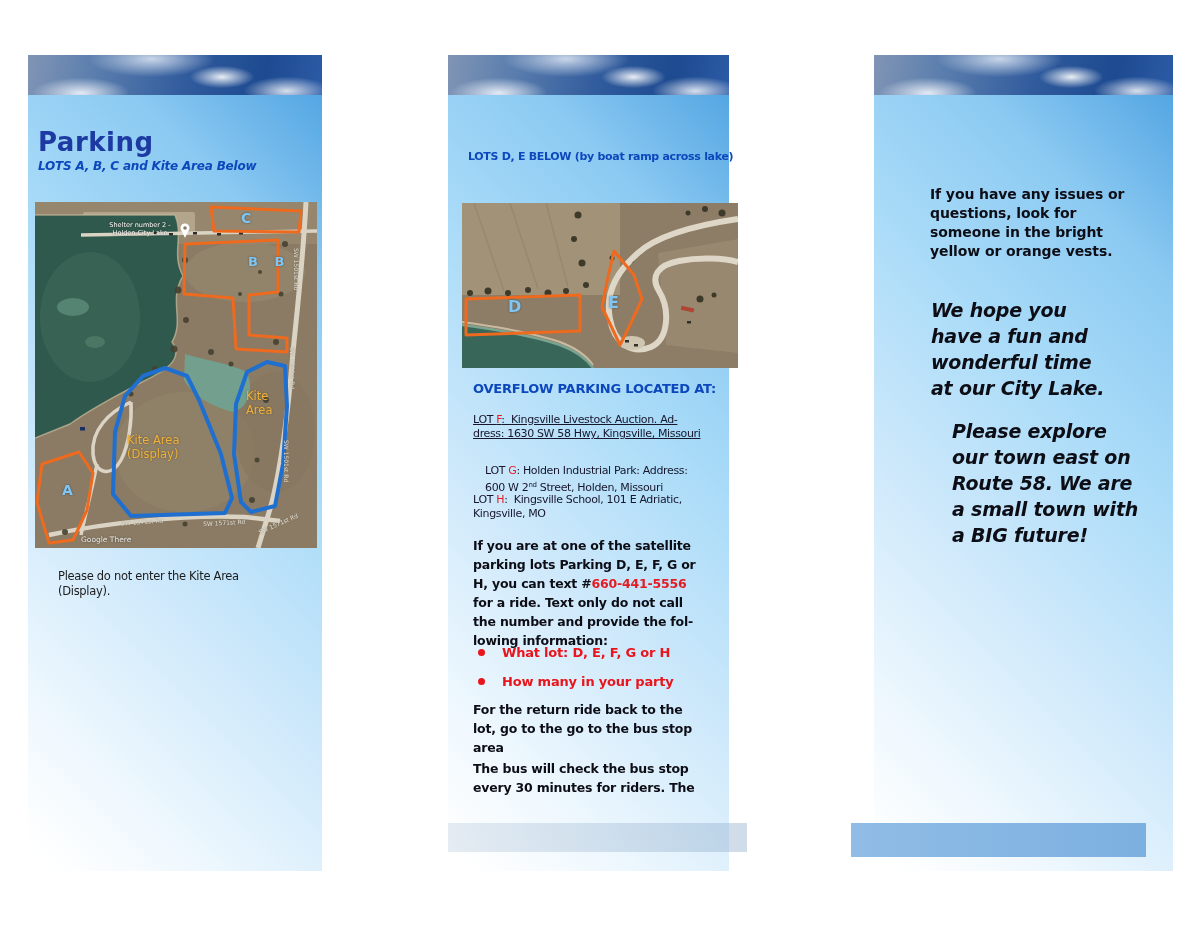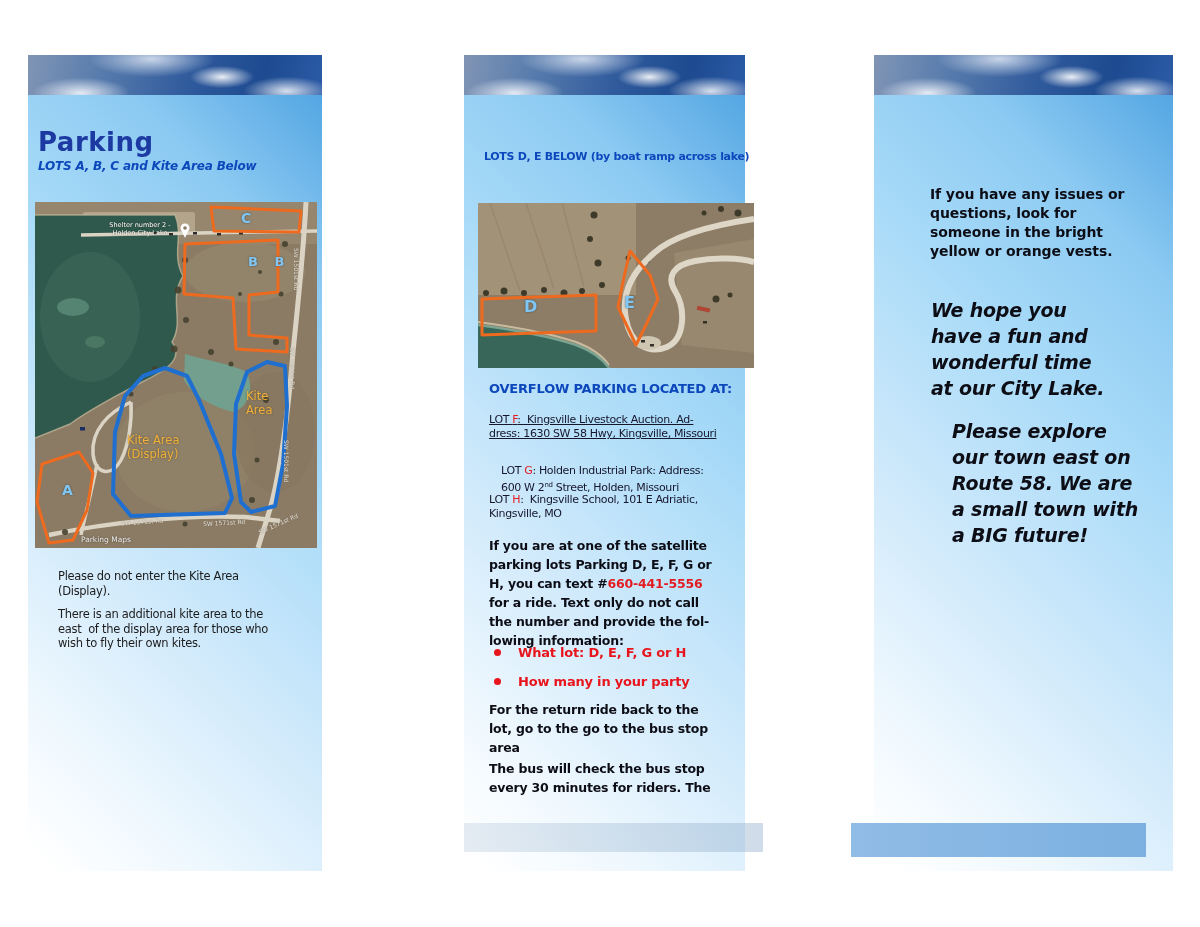--- a/index.html
+++ b/index.html
@@ -1,20 +1,20 @@
 <!DOCTYPE html>
 <html><head>
 <meta charset="utf-8">
 <style>
   html,body{margin:0;padding:0;background:#ffffff;}
   .page{position:relative;width:1200px;height:927px;background:#ffffff;overflow:hidden;
         font-family:"DejaVu Sans","Liberation Sans",sans-serif;}
   .panel{position:absolute;top:55px;height:816px;}
   #panel-left{left:28px;width:294px;}
-  #panel-middle{left:464px;width:281px;}
+  #panel-middle{left:448px;width:281px;}
   #panel-right{left:874px;width:299px;}
   .pbody{position:absolute;left:0;top:40px;right:0;bottom:0;
     background:linear-gradient(225deg,#54a6e3 0%,#8ccaf2 18%,#a9dbf8 38%,#cfe9fb 62%,#eff8fe 84%,#ffffff 98%);}
   .sky{position:absolute;left:0;top:0;width:100%;height:40px;
     background:
       radial-gradient(ellipse 70px 22px at 18% 95%, rgba(235,240,248,.95), rgba(235,240,248,0) 70%),
       radial-gradient(ellipse 90px 26px at 42% 10%, rgba(215,225,240,.9), rgba(215,225,240,0) 70%),
       radial-gradient(ellipse 46px 16px at 66% 55%, rgba(255,255,255,.9), rgba(255,255,255,0) 70%),
       radial-gradient(ellipse 60px 20px at 88% 90%, rgba(245,248,252,.85), rgba(245,248,252,0) 72%),
       linear-gradient(100deg,#8195b5 0%,#5c7fae 22%,#2f5a9c 55%,#1d4a90 80%,#2c5ba6 100%);}
@@ -133,28 +133,25 @@
 (Display)</div>
       <div class="mlab gold" style="left:211px;top:187px;font-size:11.5px;line-height:14px;font-weight:normal;">Kite
 Area</div>
       <div class="mlab" style="left:27px;top:280px;font-size:14px;">A</div>
       <div class="roadlab vroad" style="left:258px;top:46px;">SW 1501st Rd</div>
       <div class="roadlab vroad" style="left:254px;top:145px;">SW 1501st Rd</div>
       <div class="roadlab vroad" style="left:248px;top:238px;">SW 1501st Rd</div>
       <div class="roadlab" style="left:86px;top:316px;transform:rotate(-4deg);">SW 1571st Rd</div>
       <div class="roadlab" style="left:168px;top:317px;transform:rotate(-3deg);">SW 1571st Rd</div>
       <div class="roadlab" style="left:222px;top:318px;transform:rotate(-24deg);">SW 1571st Rd</div>
-      <div class="wm" style="left:46px;top:333px;">Parking Maps</div>
+      <div class="wm" style="left:46px;top:333px;">Google There</div>
     </div>
 
     <p class="abs leftp" style="left:30px;top:514px;margin:0;">Please do not enter the Kite Area
 (Display).</p>
-    <p class="abs leftp" style="left:30px;top:552px;margin:0;">There is an additional kite area to the
-east  of the display area for those who
-wish to fly their own kites.</p>
   </section>
 
   <section class="panel" id="panel-middle">
     <div class="pbody"></div>
     <div class="sky"></div>
 
     <h2 class="abs sub" style="left:20px;top:86px;font-size:11px;letter-spacing:-.3px;">LOTS D, E BELOW (by boat ramp across lake)</h2>
 
     <div class="map" style="left:14px;top:148px;width:276px;height:165px;">
       <svg viewBox="0 0 276 165" width="276" height="165">

